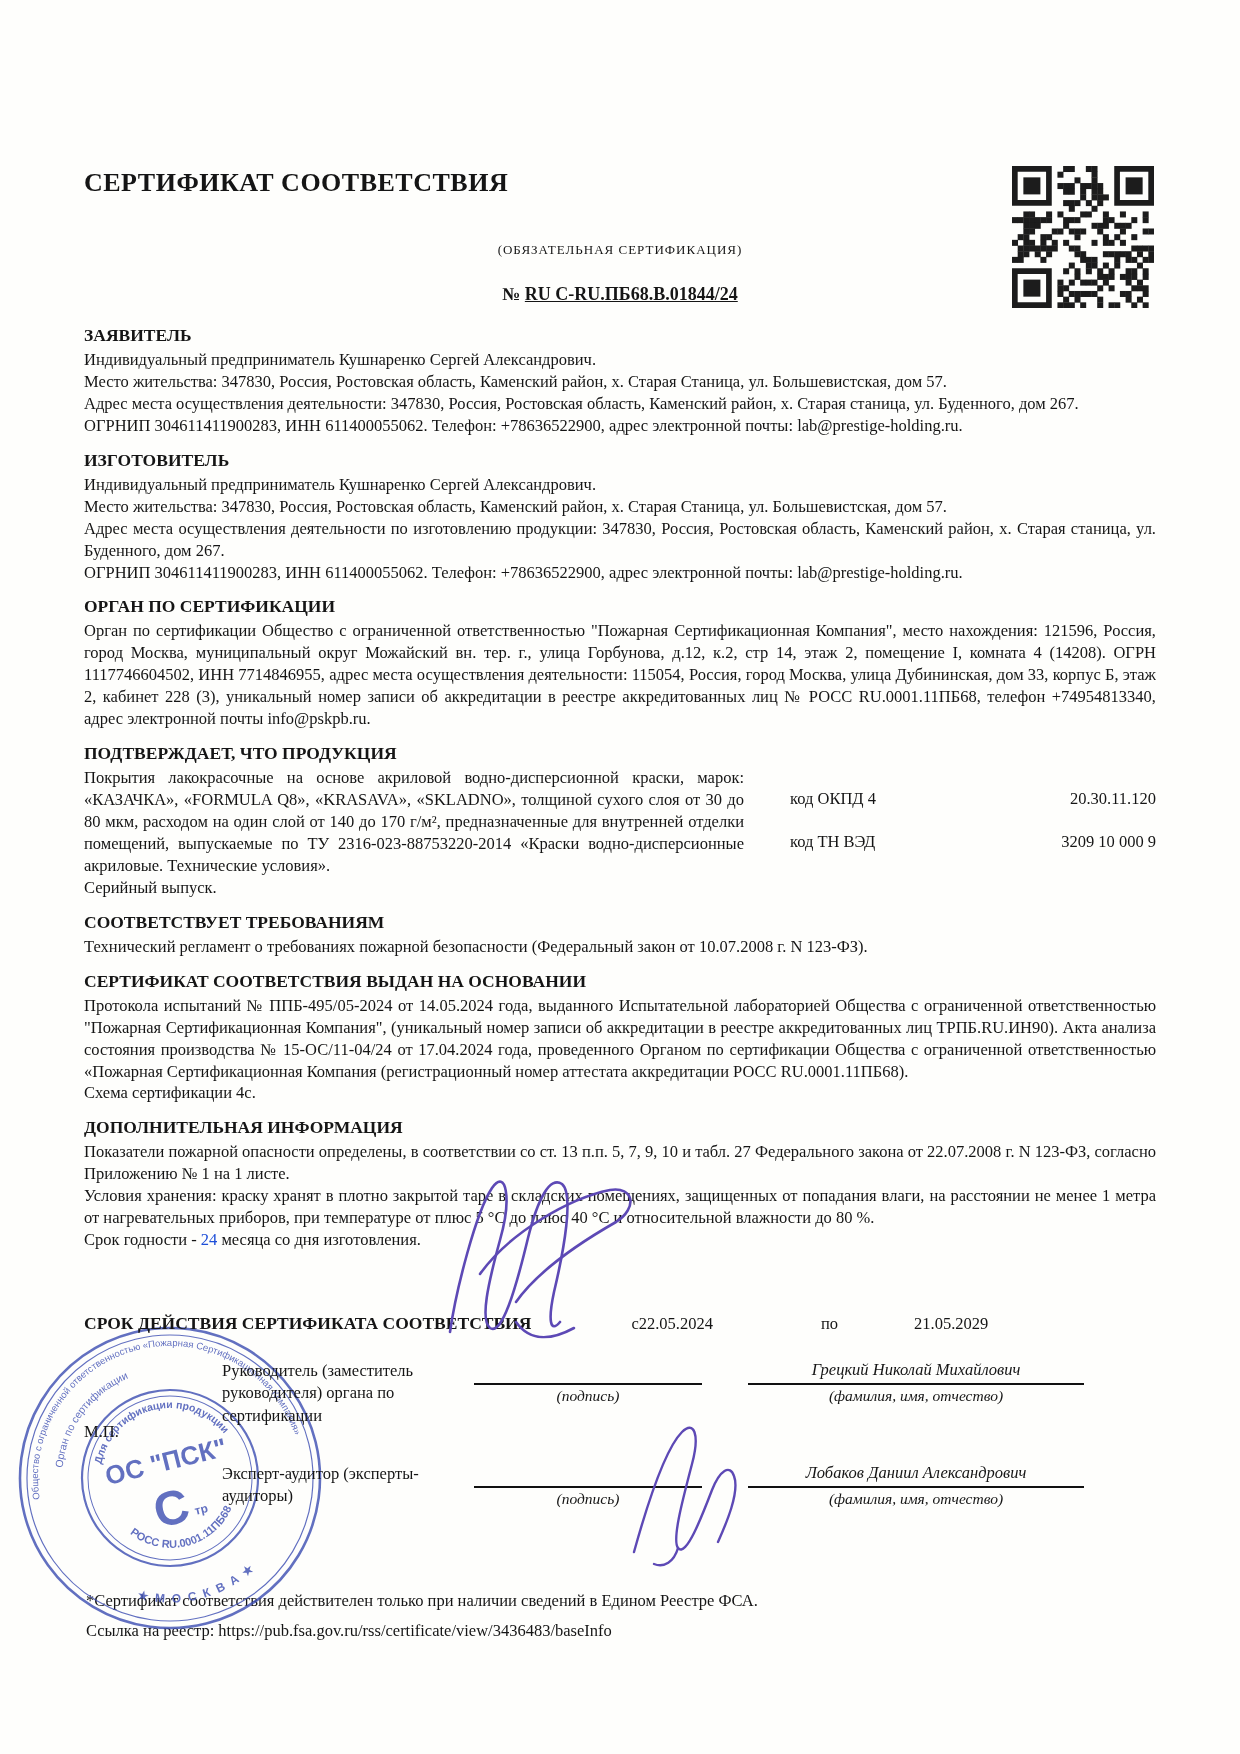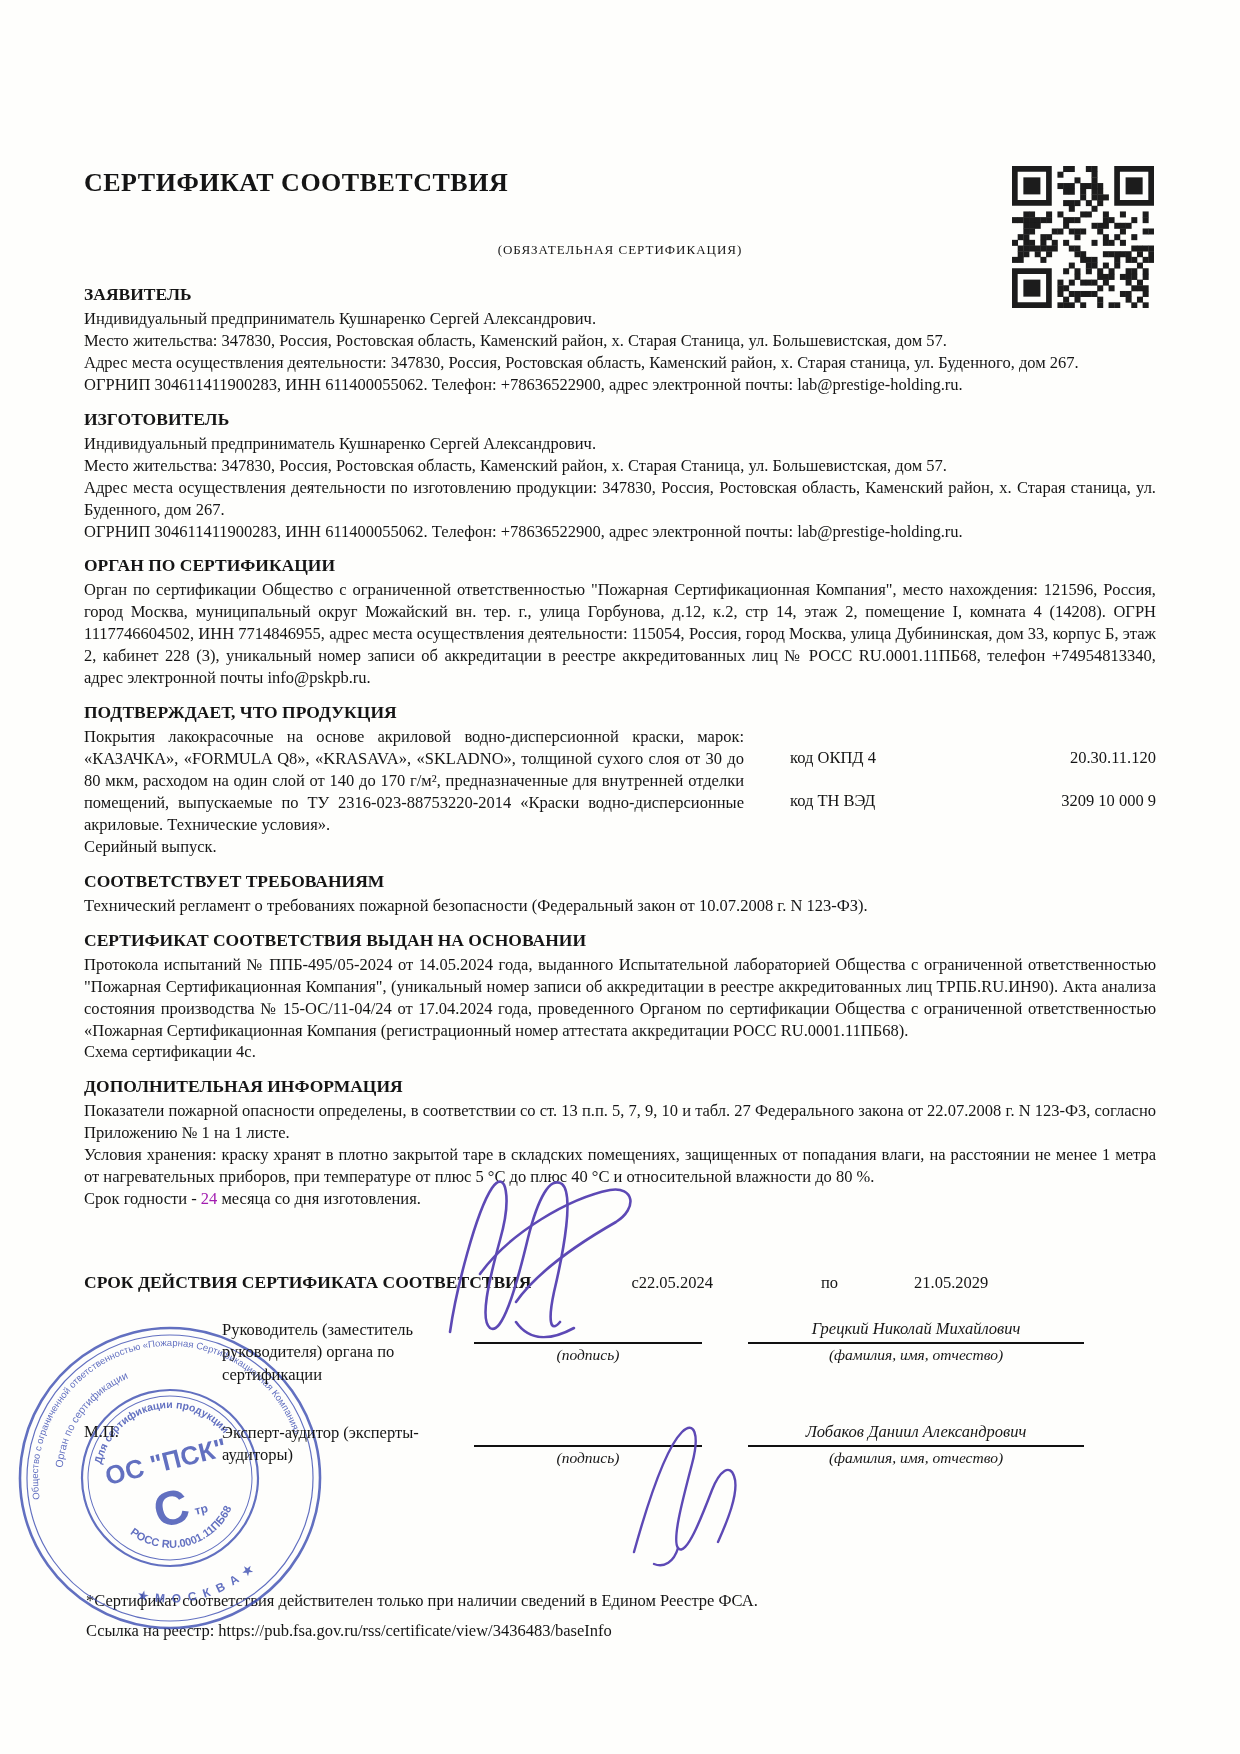--- a/index.html
+++ b/index.html
@@ -68,21 +68,21 @@
   .fieldcol{ display:flex; flex-direction:column; align-items:center;font-style:italic; }
   .fieldcol .fvalue{
     width:100%; text-align:center; font-size:16.5px;
     border-bottom:2px solid #111; padding-bottom:2px; min-height:21px;
   }
   .fieldcol .caption{ font-size:15.5px; padding-top:2px; }
   .f-sig{ width:228px; margin-left:14px; }
   .f-name{ width:336px; margin-left:46px; }
   .mp-label{ position:absolute; left:84px; top:1422px; font-size:16.5px; z-index:3; }
   .footer{ position:absolute; left:86px; top:1586px; font-size:16.5px; line-height:1.8; }
-  .accent-green{ color:#a21caf; }
+  .accent-green{ color:#1d4ed8; }
   .qr{ position:absolute; left:1012px; top:166px; width:142px; height:142px; }
   .qr svg{ width:100%; height:100%; fill:#1c1c1c; }
   .stamp{
     position:absolute; left:14px; top:1322px;
     width:312px; height:312px;
     transform:rotate(-14deg);
     opacity:.82; z-index:2; pointer-events:none;
   }
   .sig-scribble{ position:absolute; z-index:4; pointer-events:none; }
 </style>
@@ -293,20 +293,21 @@
         </g>
         <g transform="translate(0,18)">
           <path fill-rule="evenodd" d="M0 0h7v7H0zM1 1v5h5V1z"></path>
           <rect x="2" y="2" width="3" height="3"></rect>
         </g>
       </svg>
   </div>
 
   <h1 class="title">СЕРТИФИКАТ СООТВЕТСТВИЯ</h1>
   <div class="subtitle">(ОБЯЗАТЕЛЬНАЯ СЕРТИФИКАЦИЯ)</div>
+  <div class="cert-number"><span>№ </span><span class="num">RU C-RU.ПБ68.В.01844/24</span></div>
 
   <div class="sec-heading">ЗАЯВИТЕЛЬ</div>
   <p class="line">Индивидуальный предприниматель Кушнаренко Сергей Александрович.</p>
   <p class="line">Место жительства: 347830, Россия, Ростовская область, Каменский район, х. Старая Станица, ул. Большевистская, дом 57.</p>
   <p class="line">Адрес места осуществления деятельности: 347830, Россия, Ростовская область, Каменский район, х. Старая станица, ул. Буденного, дом 267.</p>
   <p class="line">ОГРНИП 304611411900283, ИНН 611400055062. Телефон: +78636522900, адрес электронной почты: lab@prestige-holding.ru.</p>
 
   <div class="sec-heading">ИЗГОТОВИТЕЛЬ</div>
   <p class="line">Индивидуальный предприниматель Кушнаренко Сергей Александрович.</p>
   <p class="line">Место жительства: 347830, Россия, Ростовская область, Каменский район, х. Старая Станица, ул. Большевистская, дом 57.</p>

